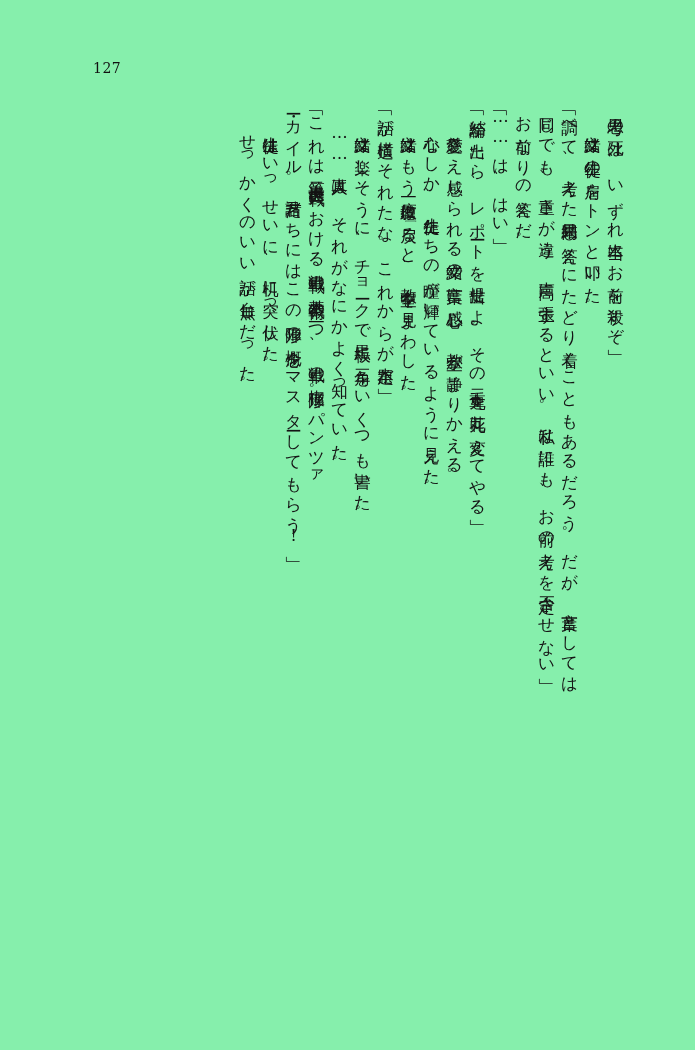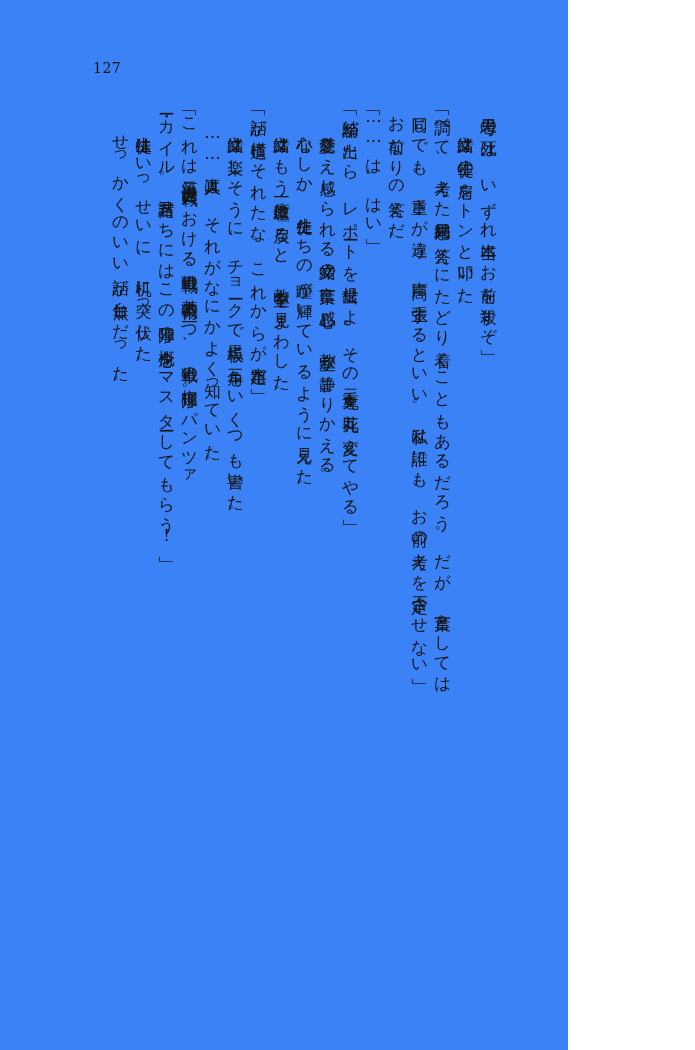--- a/index.html
+++ b/index.html
@@ -12,23 +12,23 @@
     height: 1050px;
     font-family: "DejaVu Serif", "Liberation Serif", serif;
     color: #1a1a1a;
     position: relative;
     overflow: hidden;
   }
   .page {
     position: absolute;
     left: 0;
     top: 0;
-    width: 568px;
+    width: 695px;
     height: 1050px;
-    background: #3b82f6;
+    background: #86efac;
   }
   .page-number {
     position: absolute;
     left: 93px;
     top: 60px;
     font-size: 14px;
     letter-spacing: 0.5px;
     color: #111;
     font-family: "DejaVu Serif", "Liberation Serif", serif;
   }

